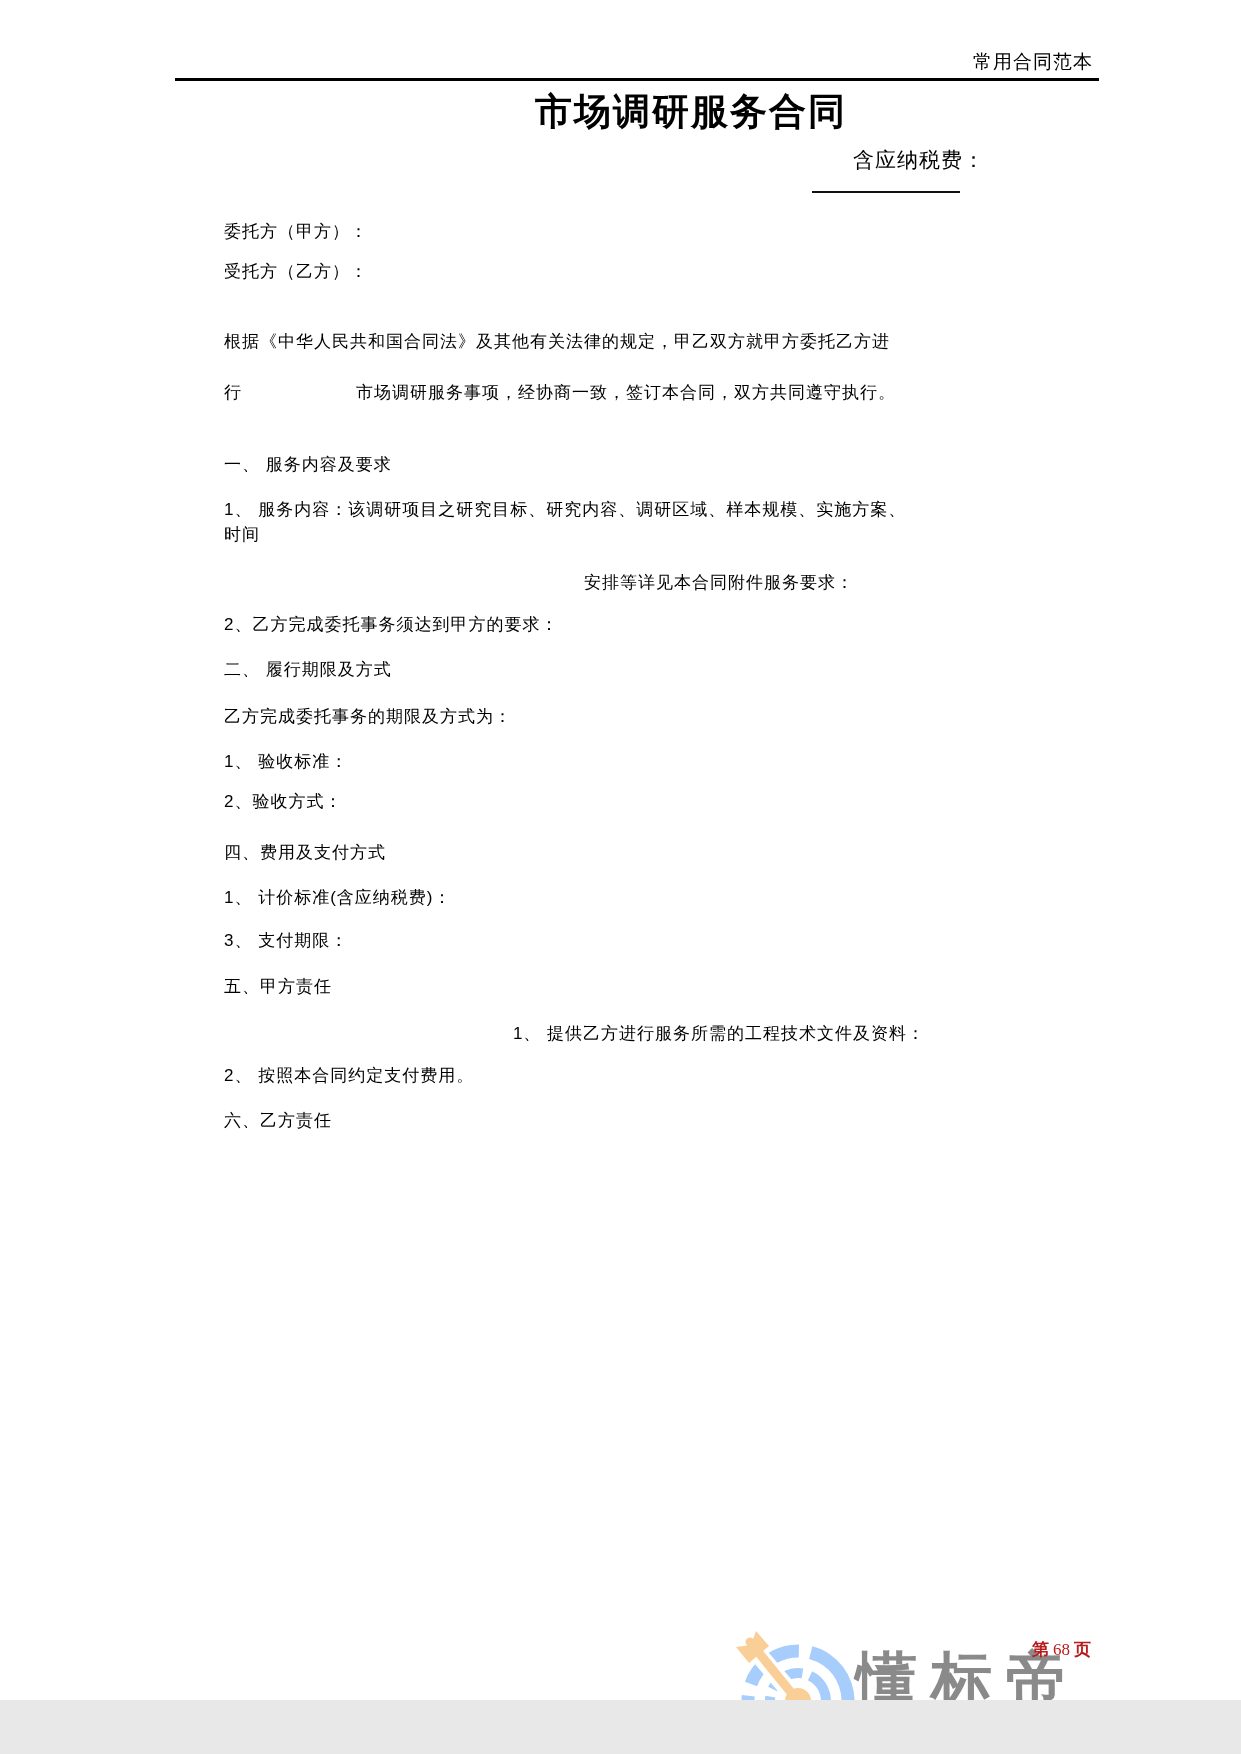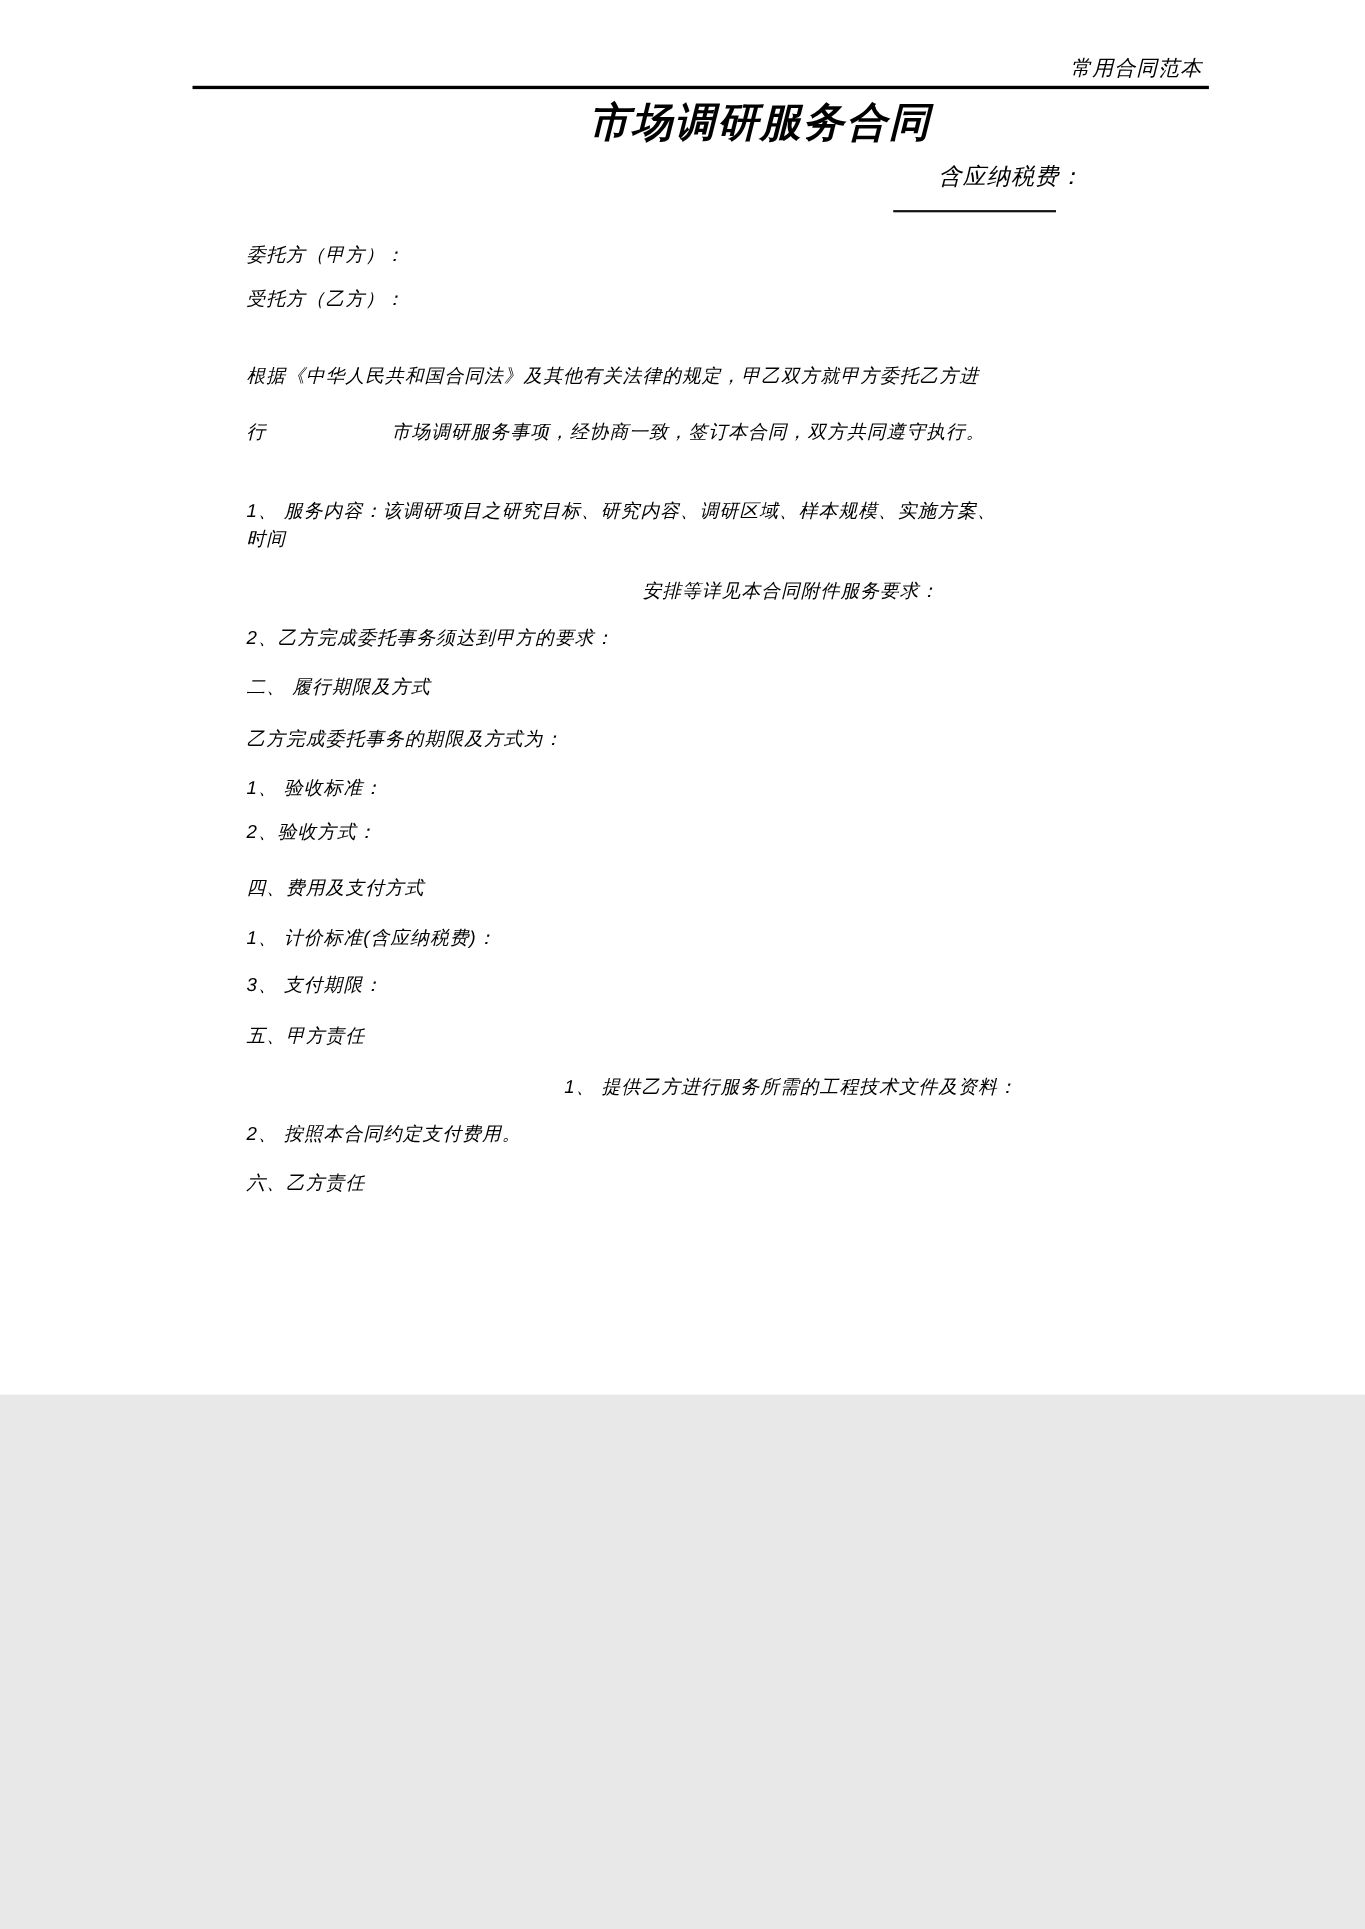--- a/index.html
+++ b/index.html
@@ -1,24 +1,23 @@
 <!DOCTYPE html>
 <html><head>
 <meta charset="utf-8">
 <style>
   html,body{margin:0;padding:0;background:#e8e8e8;}
   .page{
     position:relative;
-    width:1241px;height:1268px;
+    width:1241px;height:1700px;
     margin:0 auto;
     background:#ffffff;
     overflow:hidden;
     font-family:"Liberation Sans","DejaVu Sans",sans-serif;
     color:#000;
-    font-style:italic;
   }
   
   .corner-label{
     position:absolute;top:49px;right:148px;
     font-size:19px;letter-spacing:1px;
   }
   .header-rule{
     position:absolute;left:175px;top:78px;
     width:924px;height:3px;background:#000;
   }
@@ -93,20 +92,21 @@
   <div class="contract-no">含应纳税费：</div>
   <div class="contract-no-line"></div>
 
   <div class="body-flow">
     <p class="ml1 mb17">委托方（甲方）：</p>
     <p class="ml1 mb47">受托方（乙方）：</p>
 
     <p class="mlp mb28">根据《中华人民共和国合同法》及其他有关法律的规定，甲乙双方就甲方委托乙方进</p>
     <p class="ml1b mb49"><span>行</span><span class="gap114"></span><span>市场调研服务事项，经协商一致，签订本合同，双方共同遵守执行。</span></p>
 
+    <p class="ml1 mb22">一、 服务内容及要求</p>
     <p class="ml1b mb2">1、 服务内容：该调研项目之研究目标、研究内容、调研区域、样本规模、实施方案、</p>
     <p class="ml0 mb25">时间</p>
     <p class="ml2 mb19">安排等详见本合同附件服务要求：</p>
     <p class="ml1 mb22">2、乙方完成委托事务须达到甲方的要求：</p>
     <p class="ml1 mb24">二、 履行期限及方式</p>
     <p class="ml3 mb22">乙方完成委托事务的期限及方式为：</p>
     <p class="ml1 mb17">1、 验收标准：</p>
     <p class="ml1 mb28">2、验收方式：</p>
     <p class="ml1 mb22">四、费用及支付方式</p>
     <p class="ml0 mb20">1、 计价标准(含应纳税费)：</p>

